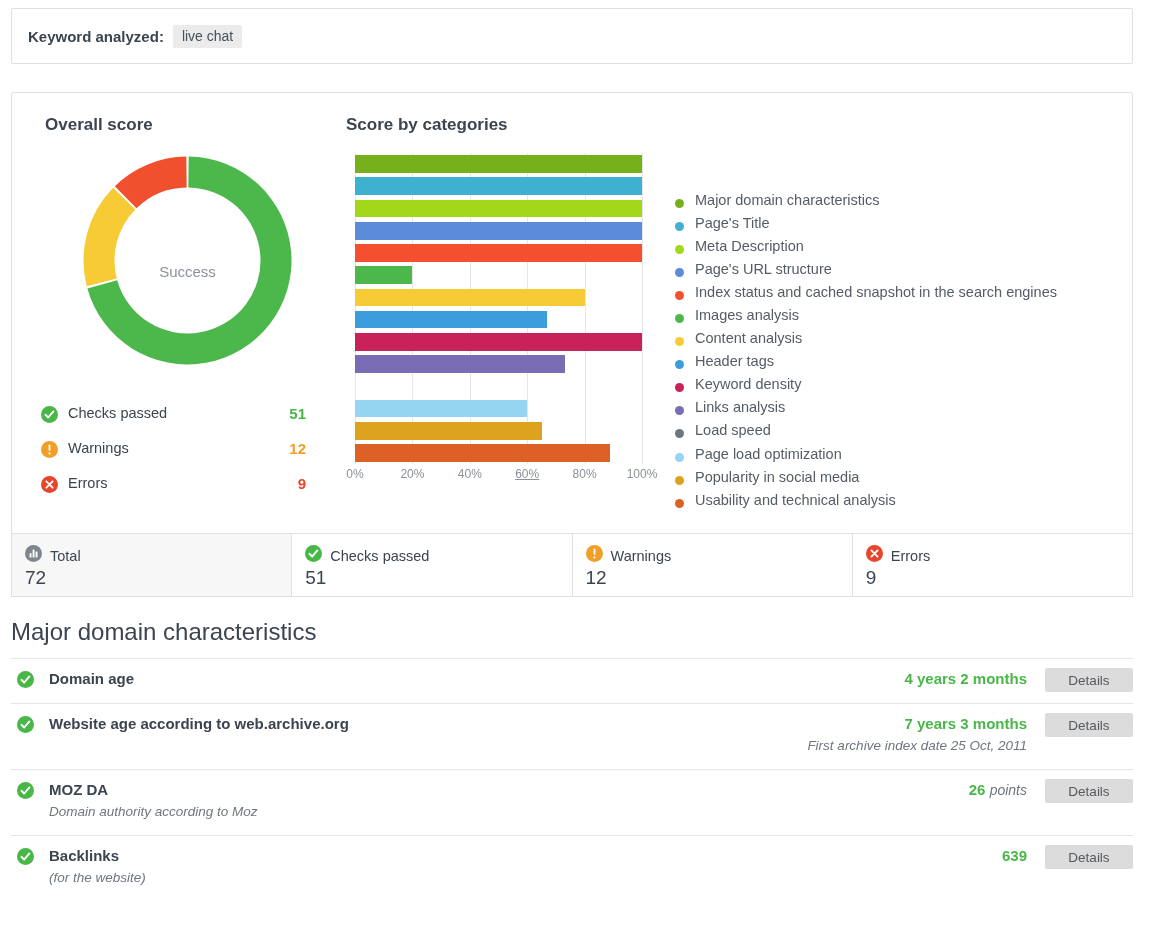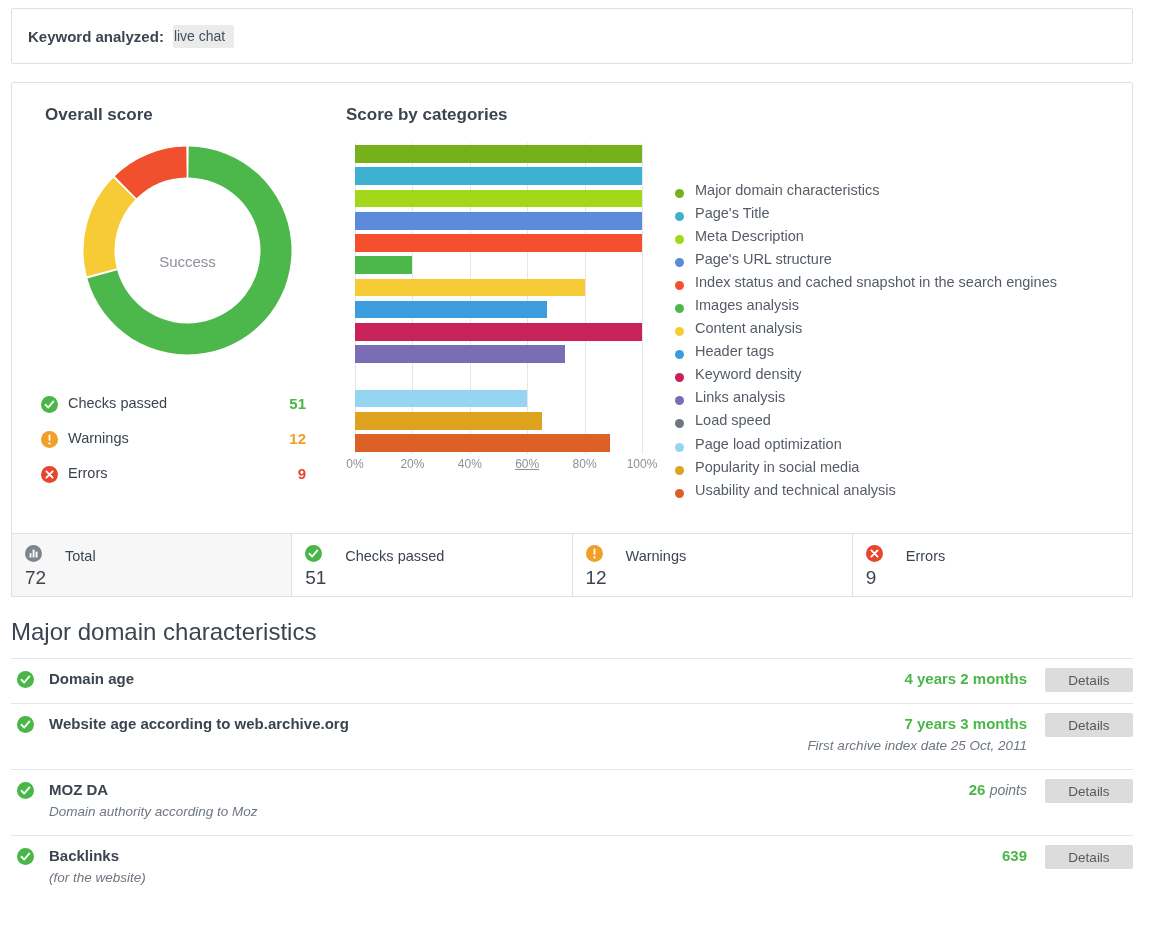--- a/index.html
+++ b/index.html
@@ -26,27 +26,27 @@
     padding-left: 16px;
   }
   #keyword-label {
     font-size: 15px; font-weight: bold; color: #3c4450;
   }
   #keyword-chip {
     margin-left: 9px;
     background: #ebebeb;
     color: #44505c;
     font-size: 14px;
-    padding: 3px 9px 4px 1px;
+    padding: 3px 9px 4px 9px;
     border-radius: 2px;
   }
 
   
   #score-panel {
-    position: absolute; left: 11px; top: 82px;
+    position: absolute; left: 11px; top: 92px;
     width: 1122px; height: 495px;
   }
   .panel-title {
     font-size: 17px; font-weight: bold; color: #3c4450;
   }
   #overall-score-title { position: absolute; left: 33px; top: 22px; }
   #score-by-categories-title { position: absolute; left: 334px; top: 22px; }
 
   
   #donut-wrap { position: absolute; left: 60px; top: 52px; width: 231px; height: 231px; }
@@ -123,21 +123,21 @@
     border: 1px solid #e0e0e0;
     border-left: none;
     position: relative;
     background: #fff;
   }
   .summary-card:first-child { border-left: 1px solid #e0e0e0; background: #f7f7f7; }
   .card-head {
     position: absolute; left: 13px; top: 11px;
     display: flex; align-items: center;
   }
-  .card-label { margin-left: 23px; font-size: 14.5px; color: #3c4450; }
+  .card-label { margin-left: 8px; font-size: 14.5px; color: #3c4450; }
   .card-value {
     position: absolute; left: 13px; top: 33px;
     font-size: 19px; color: #3c4450;
   }
 
   
   #section-title {
     position: absolute; left: 11px; top: 618px;
     font-size: 24px; color: #3c4450; font-weight: normal;
   }

